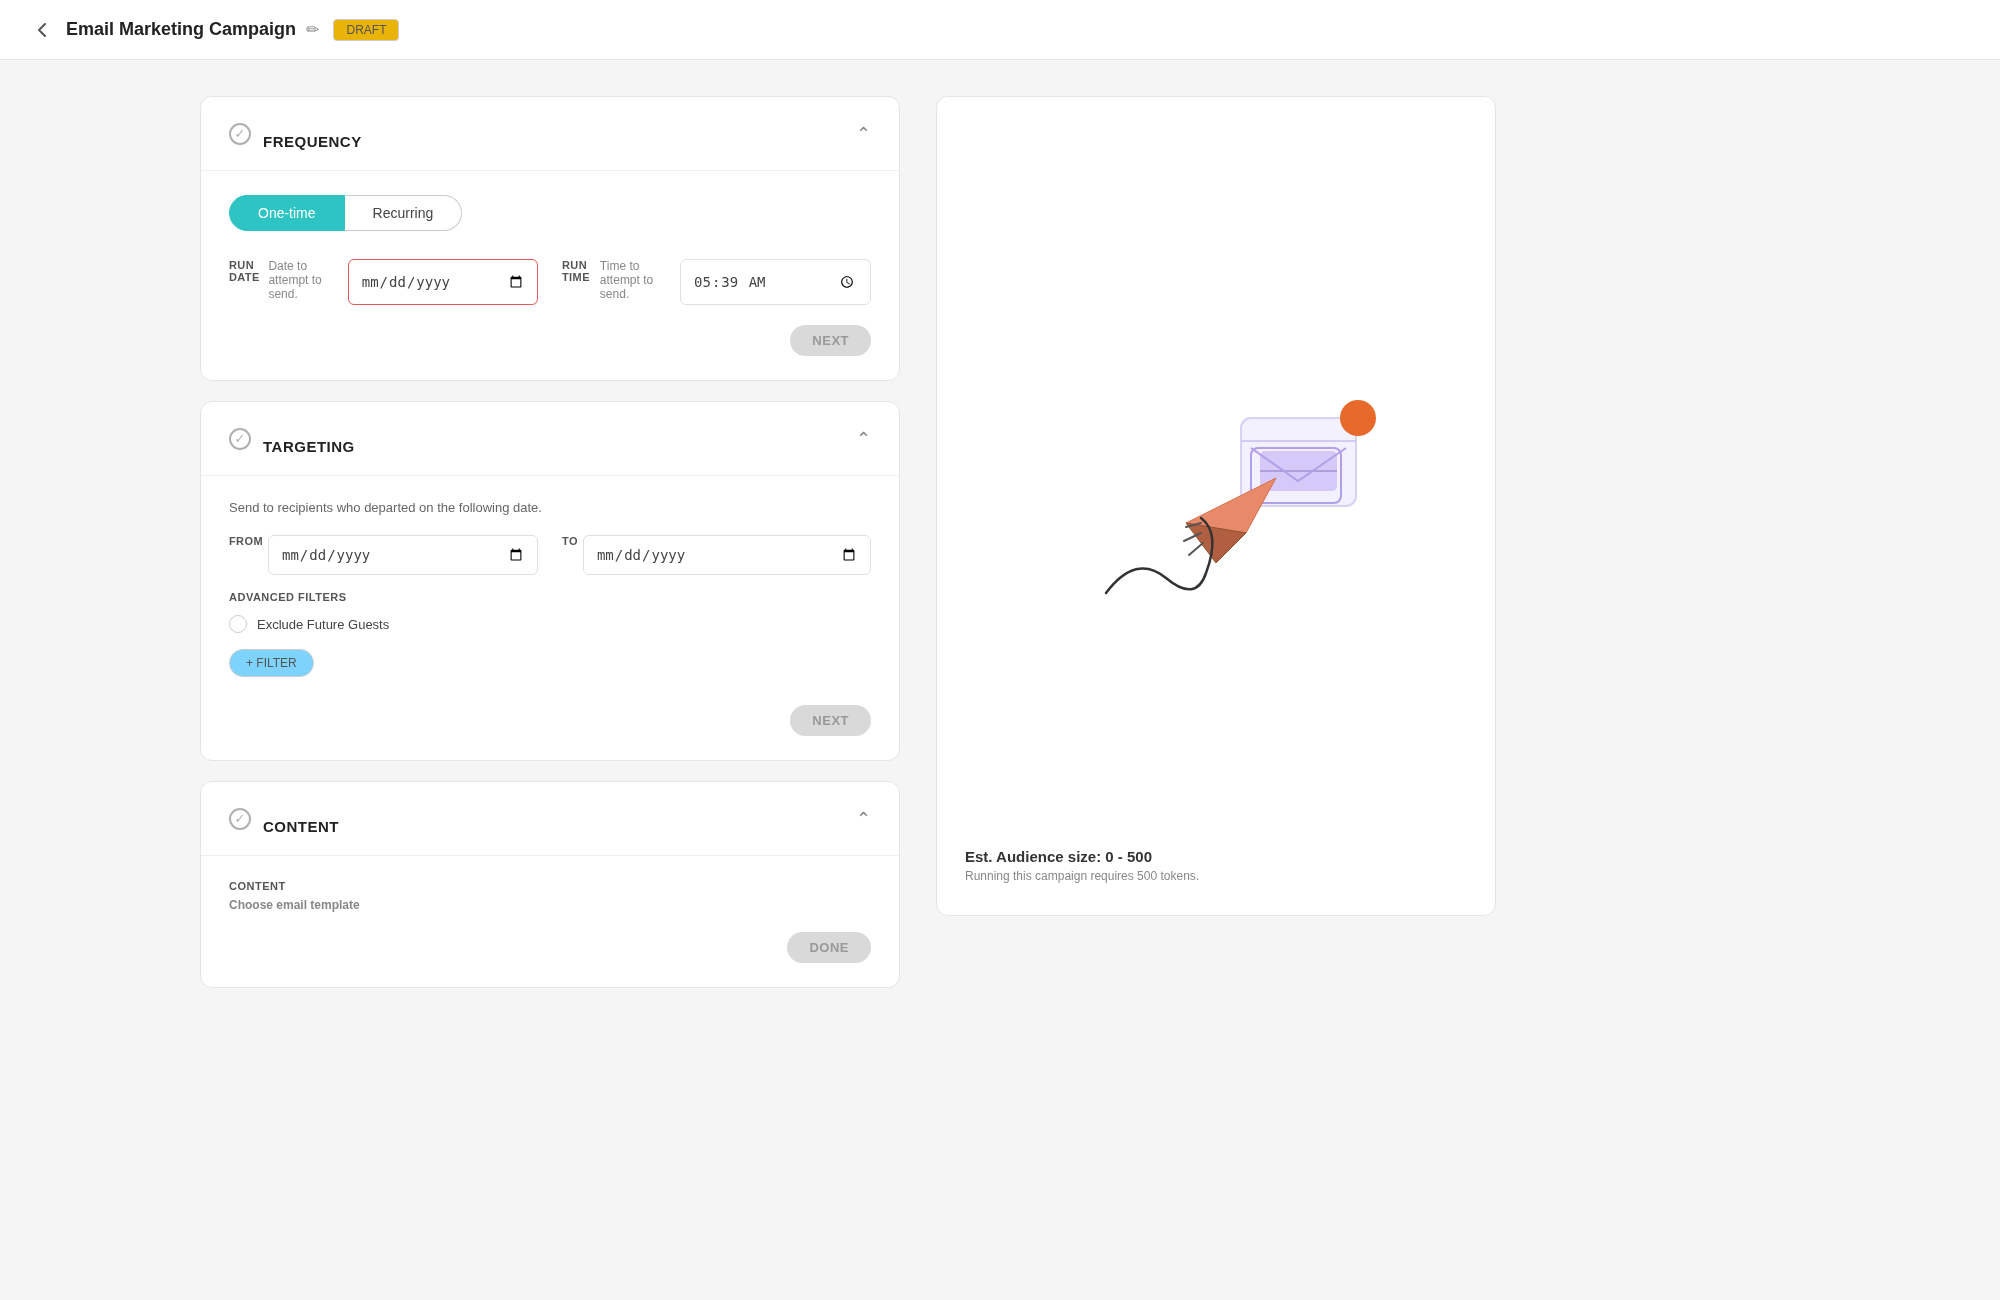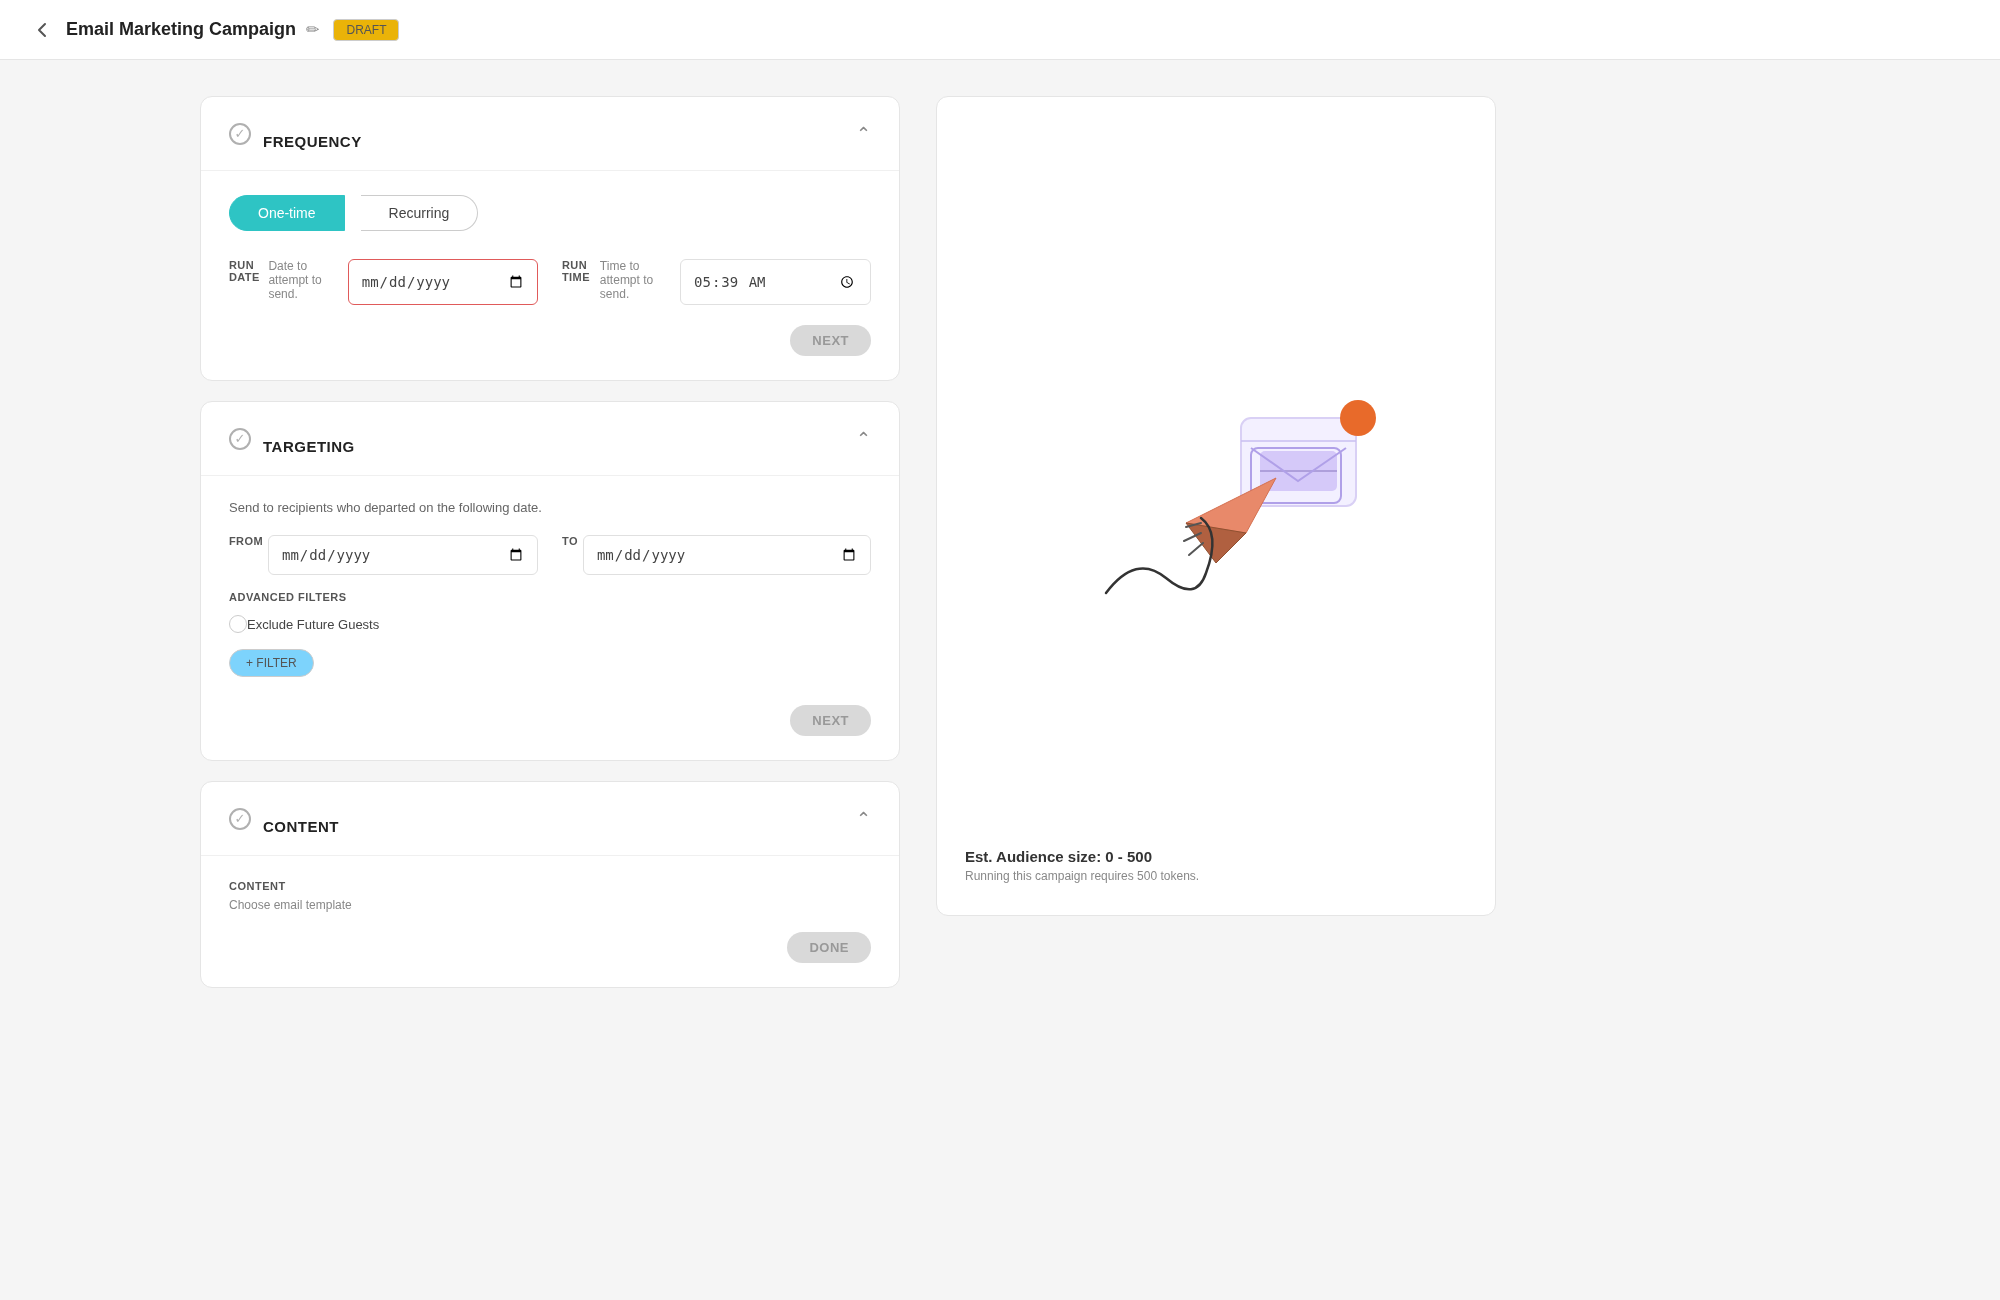--- a/index.html
+++ b/index.html
@@ -126,21 +126,21 @@
       cursor: pointer;
     }
 
     .card-body {
       padding: 24px 28px;
     }
 
     
     .freq-toggle {
       display: flex;
-      gap: 16px;
+      gap: 0;
       margin-bottom: 28px;
     }
 
     .toggle-btn {
       padding: 9px 28px;
       border-radius: 50px;
       border: 1.5px solid #ccc;
       font-size: 14px;
       cursor: pointer;
       background: #fff;
@@ -248,20 +248,21 @@
       font-weight: 700;
       color: #555;
       letter-spacing: 0.5px;
       text-transform: uppercase;
       margin-bottom: 12px;
     }
 
     .checkbox-row {
       display: flex;
       align-items: center;
+      gap: 10px;
       margin-bottom: 16px;
     }
 
     .checkbox-circle {
       width: 18px;
       height: 18px;
       border-radius: 50%;
       border: 1.5px solid #ccc;
       background: #fff;
       cursor: pointer;
@@ -290,20 +291,21 @@
       color: #555;
       text-transform: uppercase;
       letter-spacing: 0.5px;
       margin-bottom: 6px;
     }
 
     .content-sublabel {
       font-size: 12px;
       color: #888;
       margin-bottom: 10px;
+      font-weight: bold;
     }
 
     .select-wrapper {
       position: relative;
     }
 
     .select-input {
       width: 100%;
       border: 1.5px solid #e0e0e0;
       border-radius: 6px;

